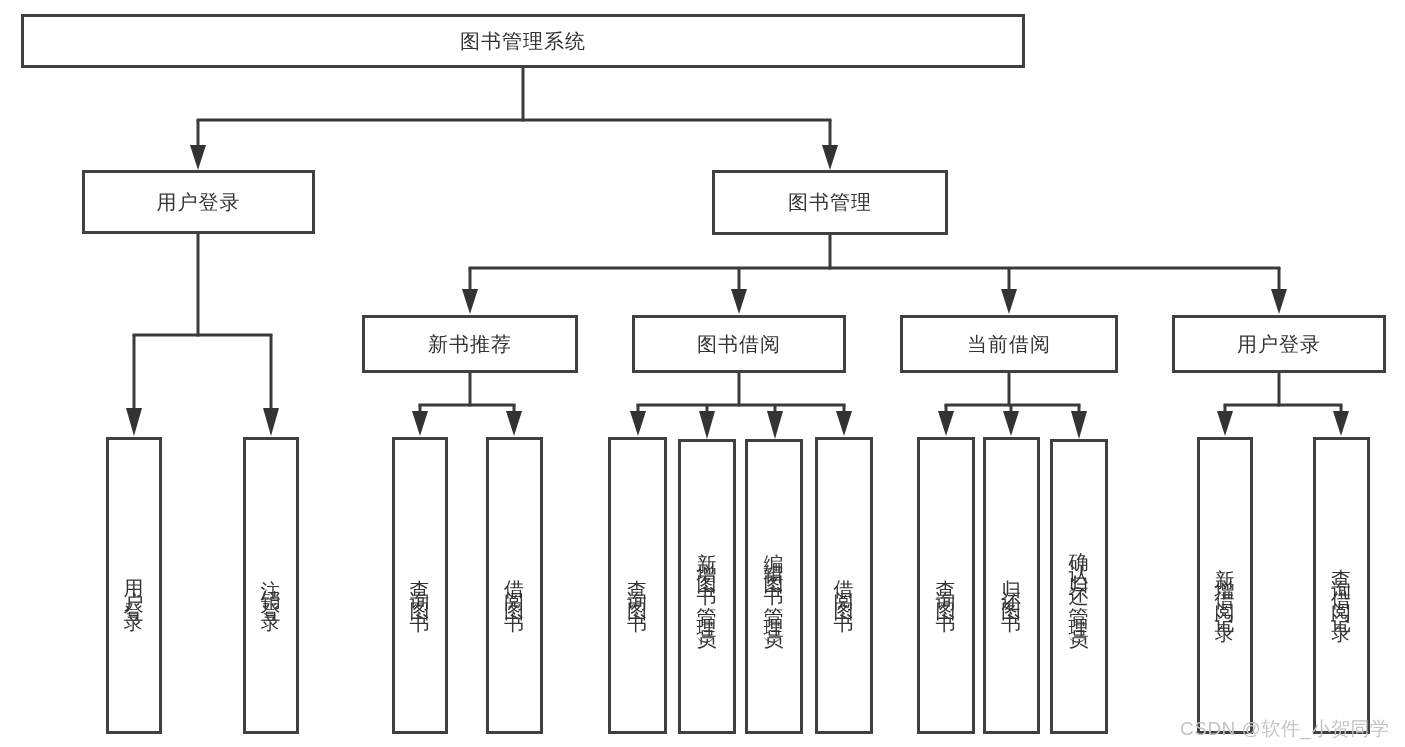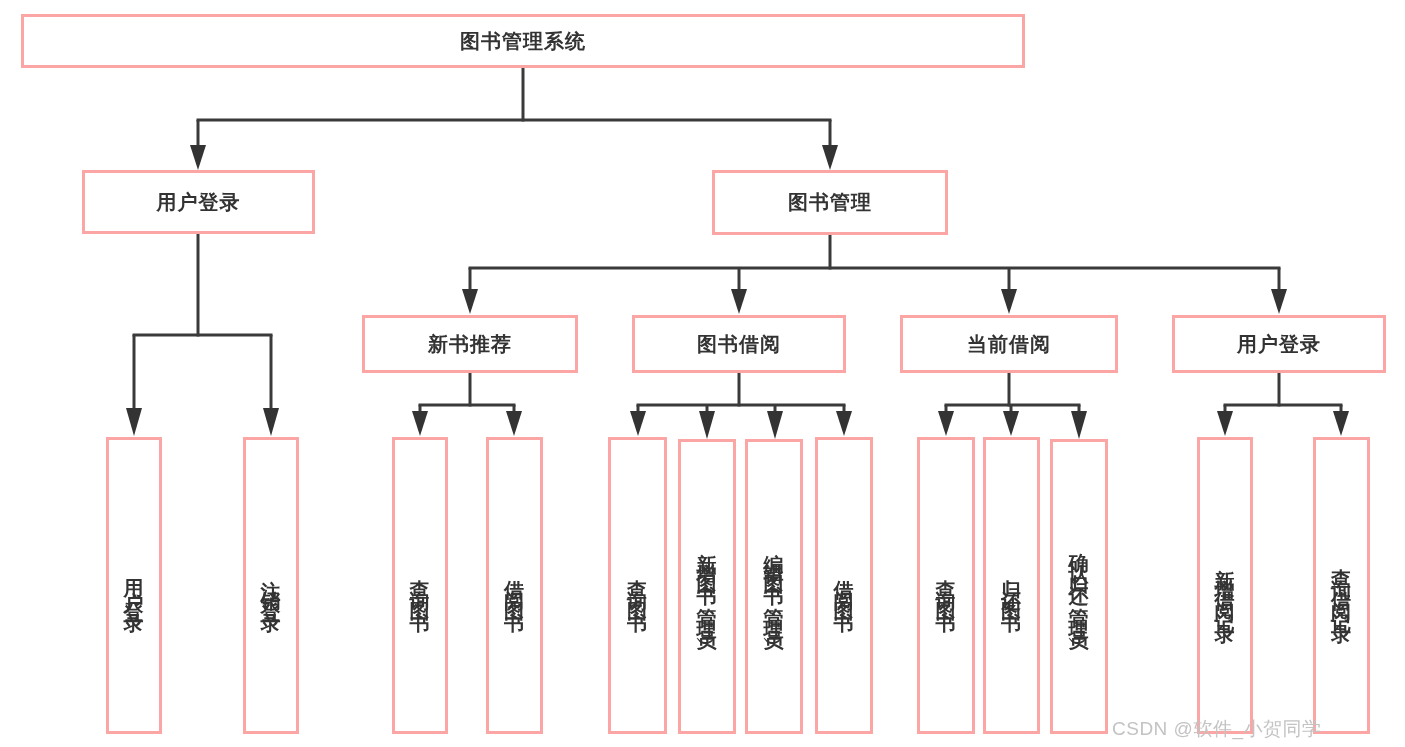--- a/index.html
+++ b/index.html
@@ -15,40 +15,39 @@
     position: absolute;
     left: 0; top: 0;
     width: 1405px; height: 747px;
     pointer-events: none;
   }
   .connectors line { stroke: #3a3a3a; stroke-width: 3; }
   .connectors polygon { fill: #333333; }
   .hbox, .vbox {
     position: absolute;
     box-sizing: border-box;
-    border: 3px solid #fca5a5;
+    border: 3px solid #404040;
     background: #ffffff;
     display: flex;
     align-items: center;
     justify-content: center;
     color: #333333;
-    font-weight: bold;
   }
   .hbox { font-size: 20px; letter-spacing: 1px; }
   .vbox span {
     writing-mode: vertical-rl;
     text-orientation: mixed;
     font-size: 20px;
     letter-spacing: 11px;
     line-height: 1;
     color: #333333;
   }
   .watermark {
     position: absolute;
-    left: 1112px;
+    left: 1180px;
     top: 716px;
     font-size: 19px;
     color: #c3c3c3;
     letter-spacing: 0.5px;
     white-space: nowrap;
     z-index: 5;
   }
 </style>
 </head>
 <body>

